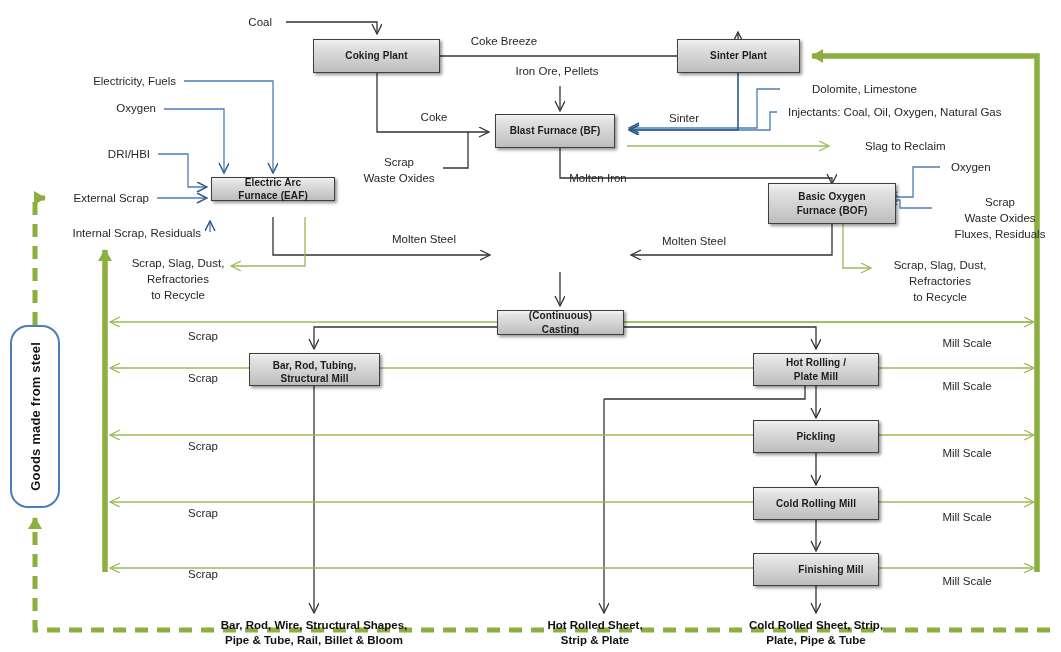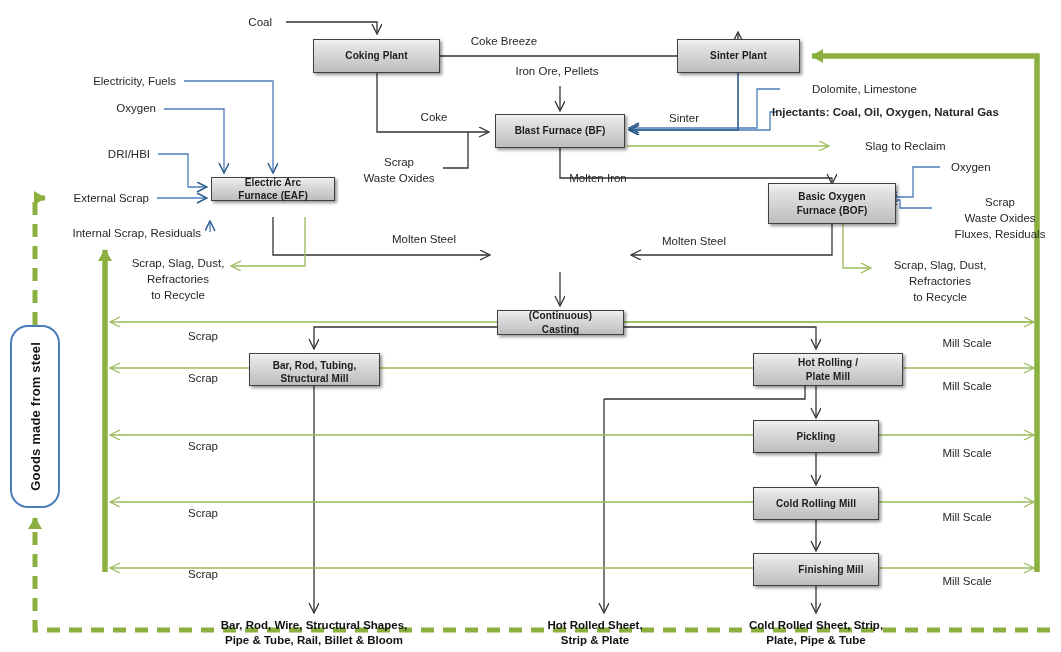--- a/index.html
+++ b/index.html
@@ -172,21 +172,21 @@
   </svg>
 
   <div class="proc-box" style="left:313px;top:39px;width:127px;height:34px;">
     <span>Coking Plant</span>
   </div>
 
   <div class="proc-box" style="left:677px;top:39px;width:123px;height:34px;">
     <span>Sinter Plant</span>
   </div>
 
-  <div class="proc-box" style="left:495px;top:114px;width:130px;height:34px;text-align:right;">
+  <div class="proc-box" style="left:495px;top:114px;width:120px;height:34px;text-align:right;">
     <span>Blast Furnace (BF)</span>
   </div>
 
   <div class="proc-box" style="left:211px;top:177px;width:124px;height:24px;flex-direction:column;">
     <span>Electric Arc</span>
     <span>Furnace (EAF)</span>
   </div>
 
   <div class="proc-box" style="left:768px;top:183px;width:128px;height:41px;flex-direction:column;">
     <span>Basic Oxygen</span>
@@ -197,21 +197,21 @@
   <div class="proc-box" style="left:497px;top:310px;width:127px;height:25px;flex-direction:column;">
     <span>(Continuous)</span>
     <span>Casting</span>
   </div>
 
   <div class="proc-box" style="left:249px;top:353px;width:131px;height:33px;flex-direction:column;justify-content:flex-end;">
     <span>Bar, Rod, Tubing,</span>
     <span>Structural Mill</span>
   </div>
 
-  <div class="proc-box" style="left:753px;top:353px;width:150px;height:33px;flex-direction:column;">
+  <div class="proc-box" style="left:753px;top:353px;width:126px;height:33px;flex-direction:column;">
     <span>Hot Rolling /</span>
     <span>Plate Mill</span>
   </div>
 
   <div class="proc-box" style="left:753px;top:420px;width:126px;height:33px;">
     <span>Pickling</span>
   </div>
 
   <div class="proc-box" style="left:753px;top:487px;width:126px;height:33px;">
     <span>Cold Rolling Mill</span>
@@ -230,21 +230,21 @@
   <div class="lbl c" style="left:504px;top:34px;">Coke Breeze</div>
 
   <div class="lbl c" style="left:557px;top:64px;">Iron Ore, Pellets</div>
 
   <div class="lbl c" style="left:434px;top:110px;">Coke</div>
 
   <div class="lbl c" style="left:684px;top:111px;">Sinter</div>
 
   <div class="lbl" style="left:812px;top:82px;">Dolomite, Limestone</div>
 
-  <div class="lbl" style="left:772px;top:105px;font-weight:bold;">Injectants: Coal, Oil, Oxygen, Natural Gas</div>
+  <div class="lbl" style="left:788px;top:105px;">Injectants: Coal, Oil, Oxygen, Natural Gas</div>
 
   <div class="lbl" style="left:865px;top:139px;">Slag to Reclaim</div>
 
   <div class="lbl r" style="left:176px;top:74px;">Electricity, Fuels</div>
 
   <div class="lbl r" style="left:156px;top:101px;">Oxygen</div>
 
   <div class="lbl r" style="left:150px;top:147px;">DRI/HBI</div>
 
   <div class="lbl r" style="left:149px;top:191px;">External Scrap</div>

